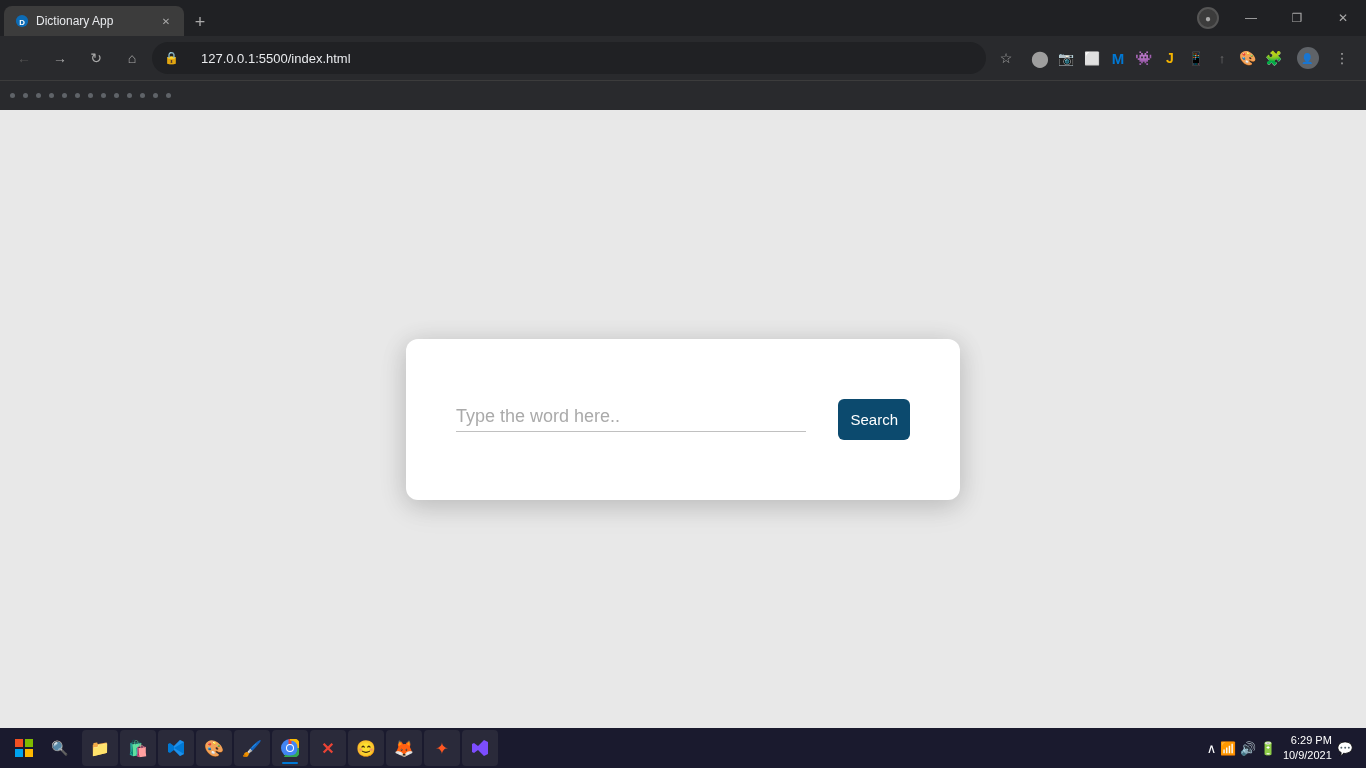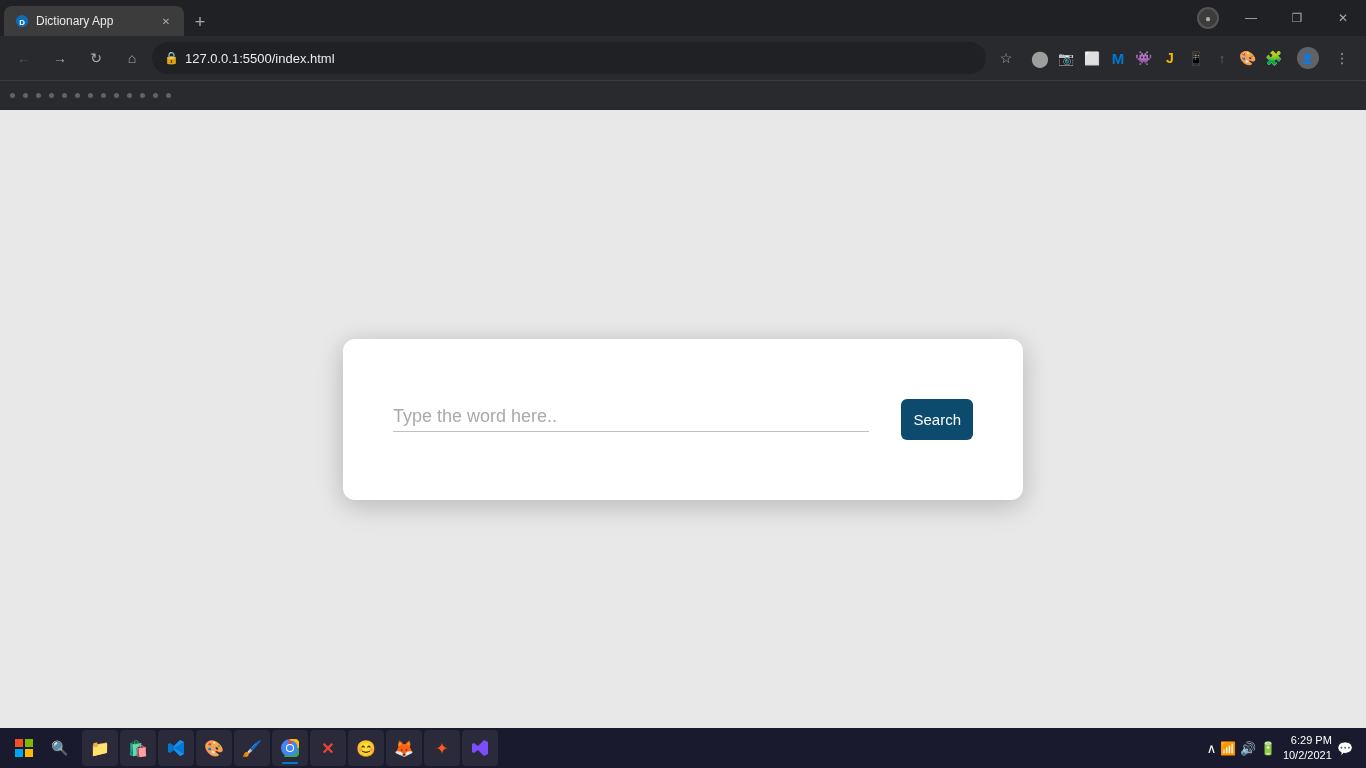--- a/index.html
+++ b/index.html
@@ -96,21 +96,21 @@
       flex: 1;
       height: 32px;
       background: #202124;
       border-radius: 16px;
       display: flex;
       align-items: center;
       padding: 0 12px;
       gap: 6px;
     }
     .lock-icon { color: #aaa; font-size: 12px; }
-    .address-text { flex: 1; color: #e8eaed; font-size: 13px; }
+    .address-text { flex: 1; color: #e8eaed; font-size: 13px; margin-left: 16px; }
     .toolbar-right {
       display: flex; align-items: center; gap: 2px;
     }
     .toolbar-icon-btn {
       width: 32px; height: 32px;
       border-radius: 50%;
       display: flex; align-items: center; justify-content: center;
       color: #aaa; font-size: 14px; cursor: pointer;
     }
 
@@ -149,21 +149,21 @@
       align-items: center;
       justify-content: center;
     }
 
     
     .dict-card {
       background: #ffffff;
       border-radius: 12px;
       box-shadow: 0 4px 24px rgba(0,0,0,0.15), 0 8px 32px rgba(0,0,0,0.08);
       padding: 60px 50px;
-      width: 680px;
+      width: 554px;
       display: flex;
       align-items: center;
       gap: 32px;
     }
     .search-input-wrap {
       flex: 1;
       border-bottom: 1px solid #c0c0c0;
       padding-bottom: 4px;
     }
     .search-input {
@@ -409,19 +409,19 @@
     <div class="taskbar-right">
 
       <div class="system-tray">
         <span class="tray-icon">∧</span>
         <span class="tray-icon">📶</span>
         <span class="tray-icon">🔊</span>
         <span class="tray-icon">🔋</span>
       </div>
       <div class="clock">
         <div>6:29 PM</div>
-        <div>10/2/2021</div>
+        <div>10/9/2021</div>
       </div>
       <span class="notification-icon">💬</span>
     </div>
   </div>
 
 </div>
 
 </body></html>

